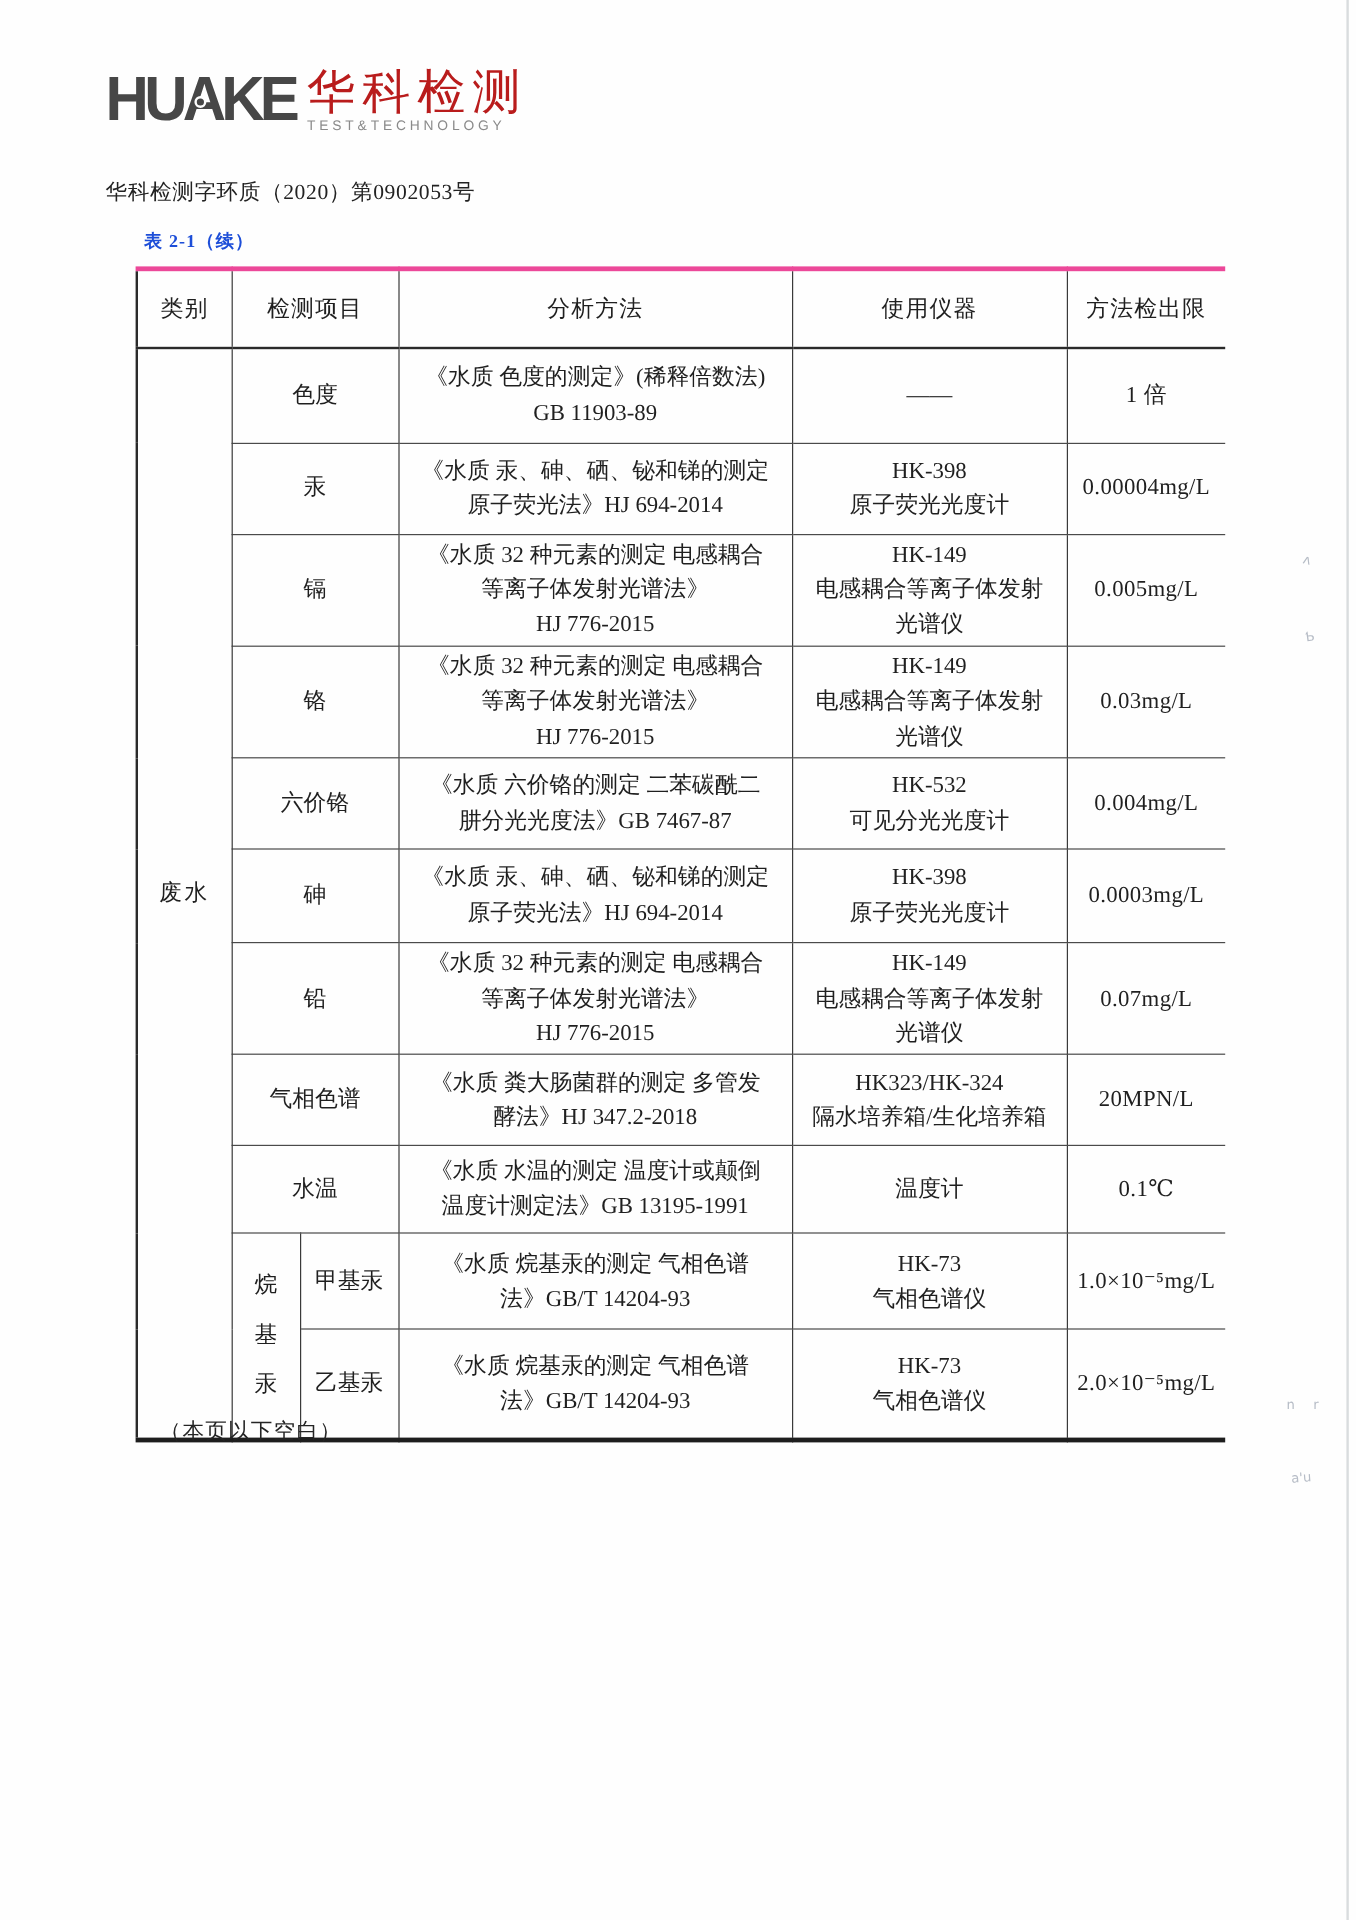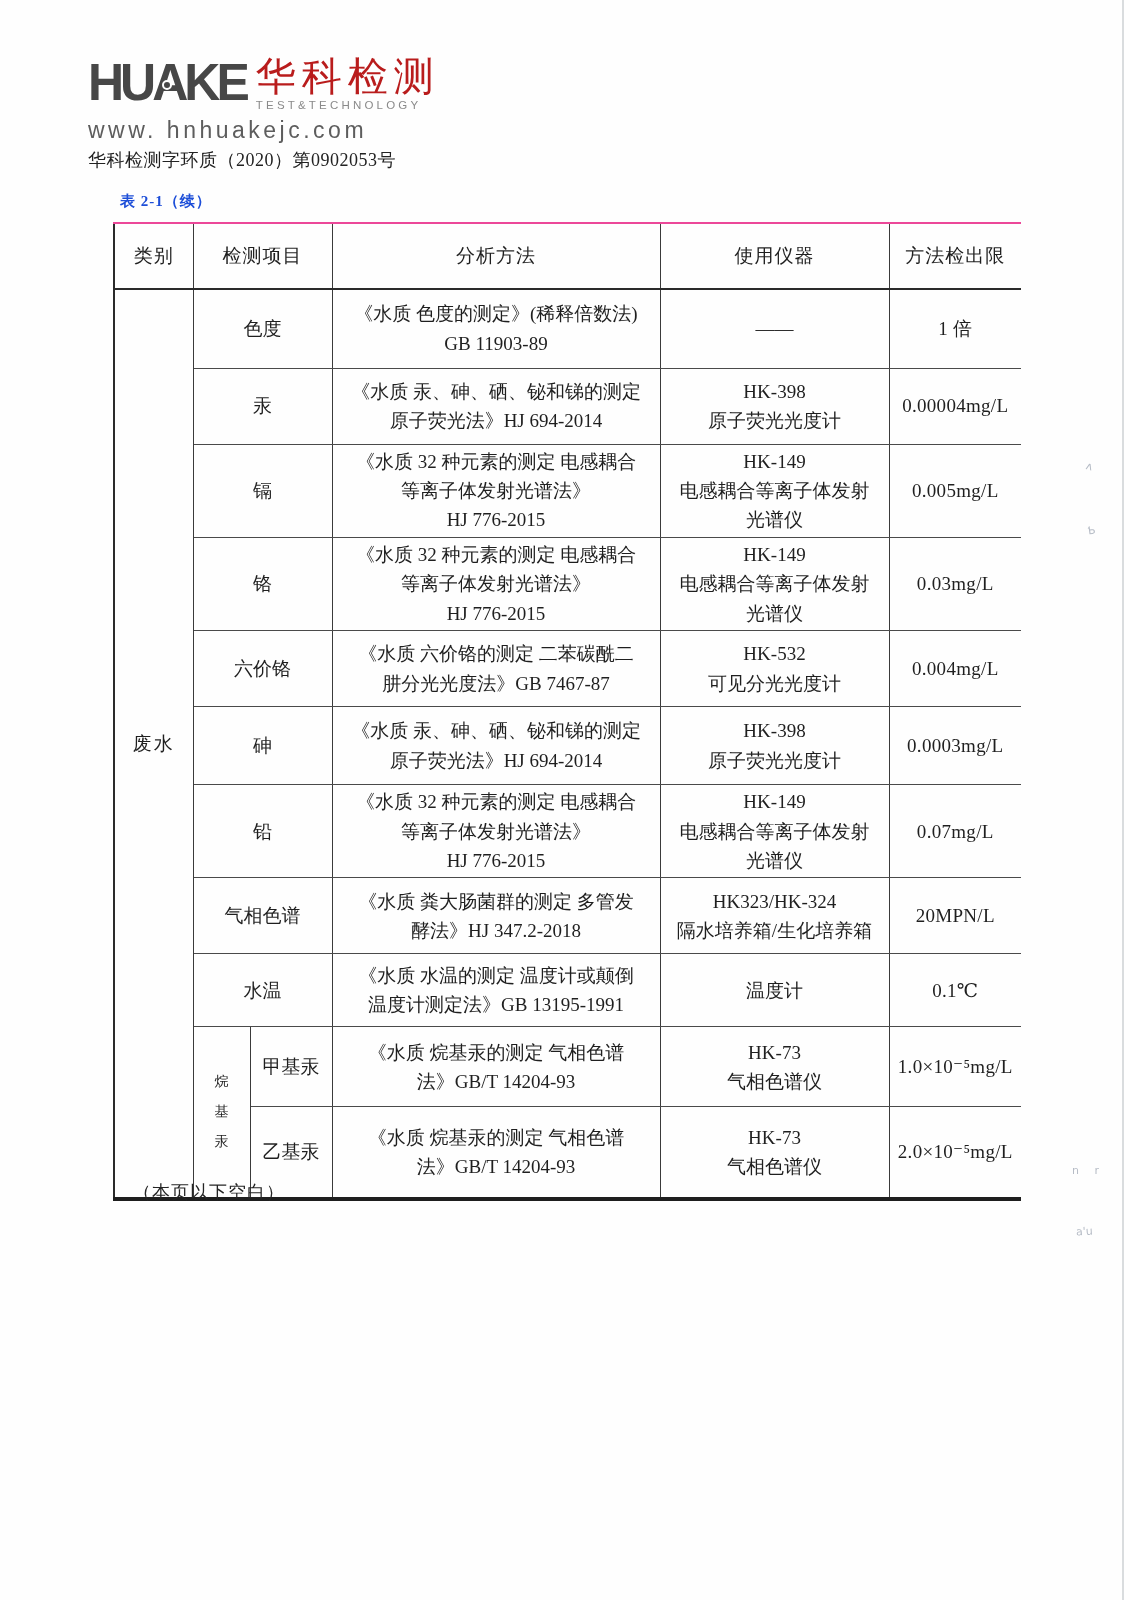--- a/index.html
+++ b/index.html
@@ -47,38 +47,38 @@
     font-family: "Liberation Sans", "DejaVu Sans", sans-serif;
     font-size: 23px; color: #5d5d5d; letter-spacing: 3.5px; margin-top: 6px;
   }
   .doc-number { position: absolute; left: 88px; top: 148px; font-size: 18px; color: #222; letter-spacing: 0.5px; }
   .table-title { position: absolute; left: 120px; top: 192px; font-size: 15px; font-weight: bold; color: #1d4ed8; letter-spacing: 1px; }
 
   
   table.main {
     position: absolute; left: 113px; top: 222px; width: 907px;
     border-collapse: collapse; table-layout: fixed;
-    border-top: 2px solid #ec4899;
+    border-top: 4px solid #ec4899;
     border-bottom: 4px solid #1e1e1e;
     border-left: 2px solid #2a2a2a;
     border-right: none;
   }
   table.main th, table.main td {
     font-weight: normal; text-align: center; vertical-align: middle;
     font-size: 19px; color: #1f1f1f; padding: 2px 4px;
     white-space: pre-line; line-height: 1.55;
   }
   table.main th { font-size: 19px; letter-spacing: 1px; }
   th.hdr { border-bottom: 2px solid #2a2a2a; }
   .v { border-right: 1.5px solid #3a3a3a; }     
   .hb { border-bottom: 1.5px solid #4a4a4a; }   
   td.category-cell { font-size: 20px; letter-spacing: 2px; }
   td.alkyl-cell span.vtext {
     display: inline-block; width: 1.15em; word-break: break-all;
-    line-height: 2.15; font-size: 14px;
+    line-height: 2.15; font-size: 19px;
   }
   td.method-cell { font-size: 19px; }
   td.limit-cell { font-size: 18.5px; letter-spacing: 0.3px; }
 
   
   .blank-note { position: absolute; left: 133px; top: 1180px; font-size: 18px; color: #242424; letter-spacing: 1px; }
   .footer-page { position: absolute; left: 0; top: 1520px; width: 1130px; text-align: center; font-size: 16.5px; color: #2a2a2a; letter-spacing: 6px; }
 
   
   .artifact { position: absolute; color: #b6bcc6; font-size: 11px; font-family: "DejaVu Sans", sans-serif; }
@@ -98,21 +98,20 @@
     <div class="logo-row">
       <div class="brand-wrap">
         <div class="brand">HUAKE</div>
         <div class="brand-dot"></div>
       </div>
       <div class="brand-cn-wrap">
         <div class="brand-cn">华科检测</div>
         <div class="tagline">TEST&amp;TECHNOLOGY</div>
       </div>
     </div>
-    <div class="website">www. hnhuakejc.com</div>
   </div>
 
   <div class="doc-number">华科检测字环质（2020）第0902053号</div>
   <div class="table-title">表 2-1（续）</div>
 
   <table class="main">
     <colgroup>
       <col style="width:79px">
         <col style="width:57px">
         <col style="width:82px">

